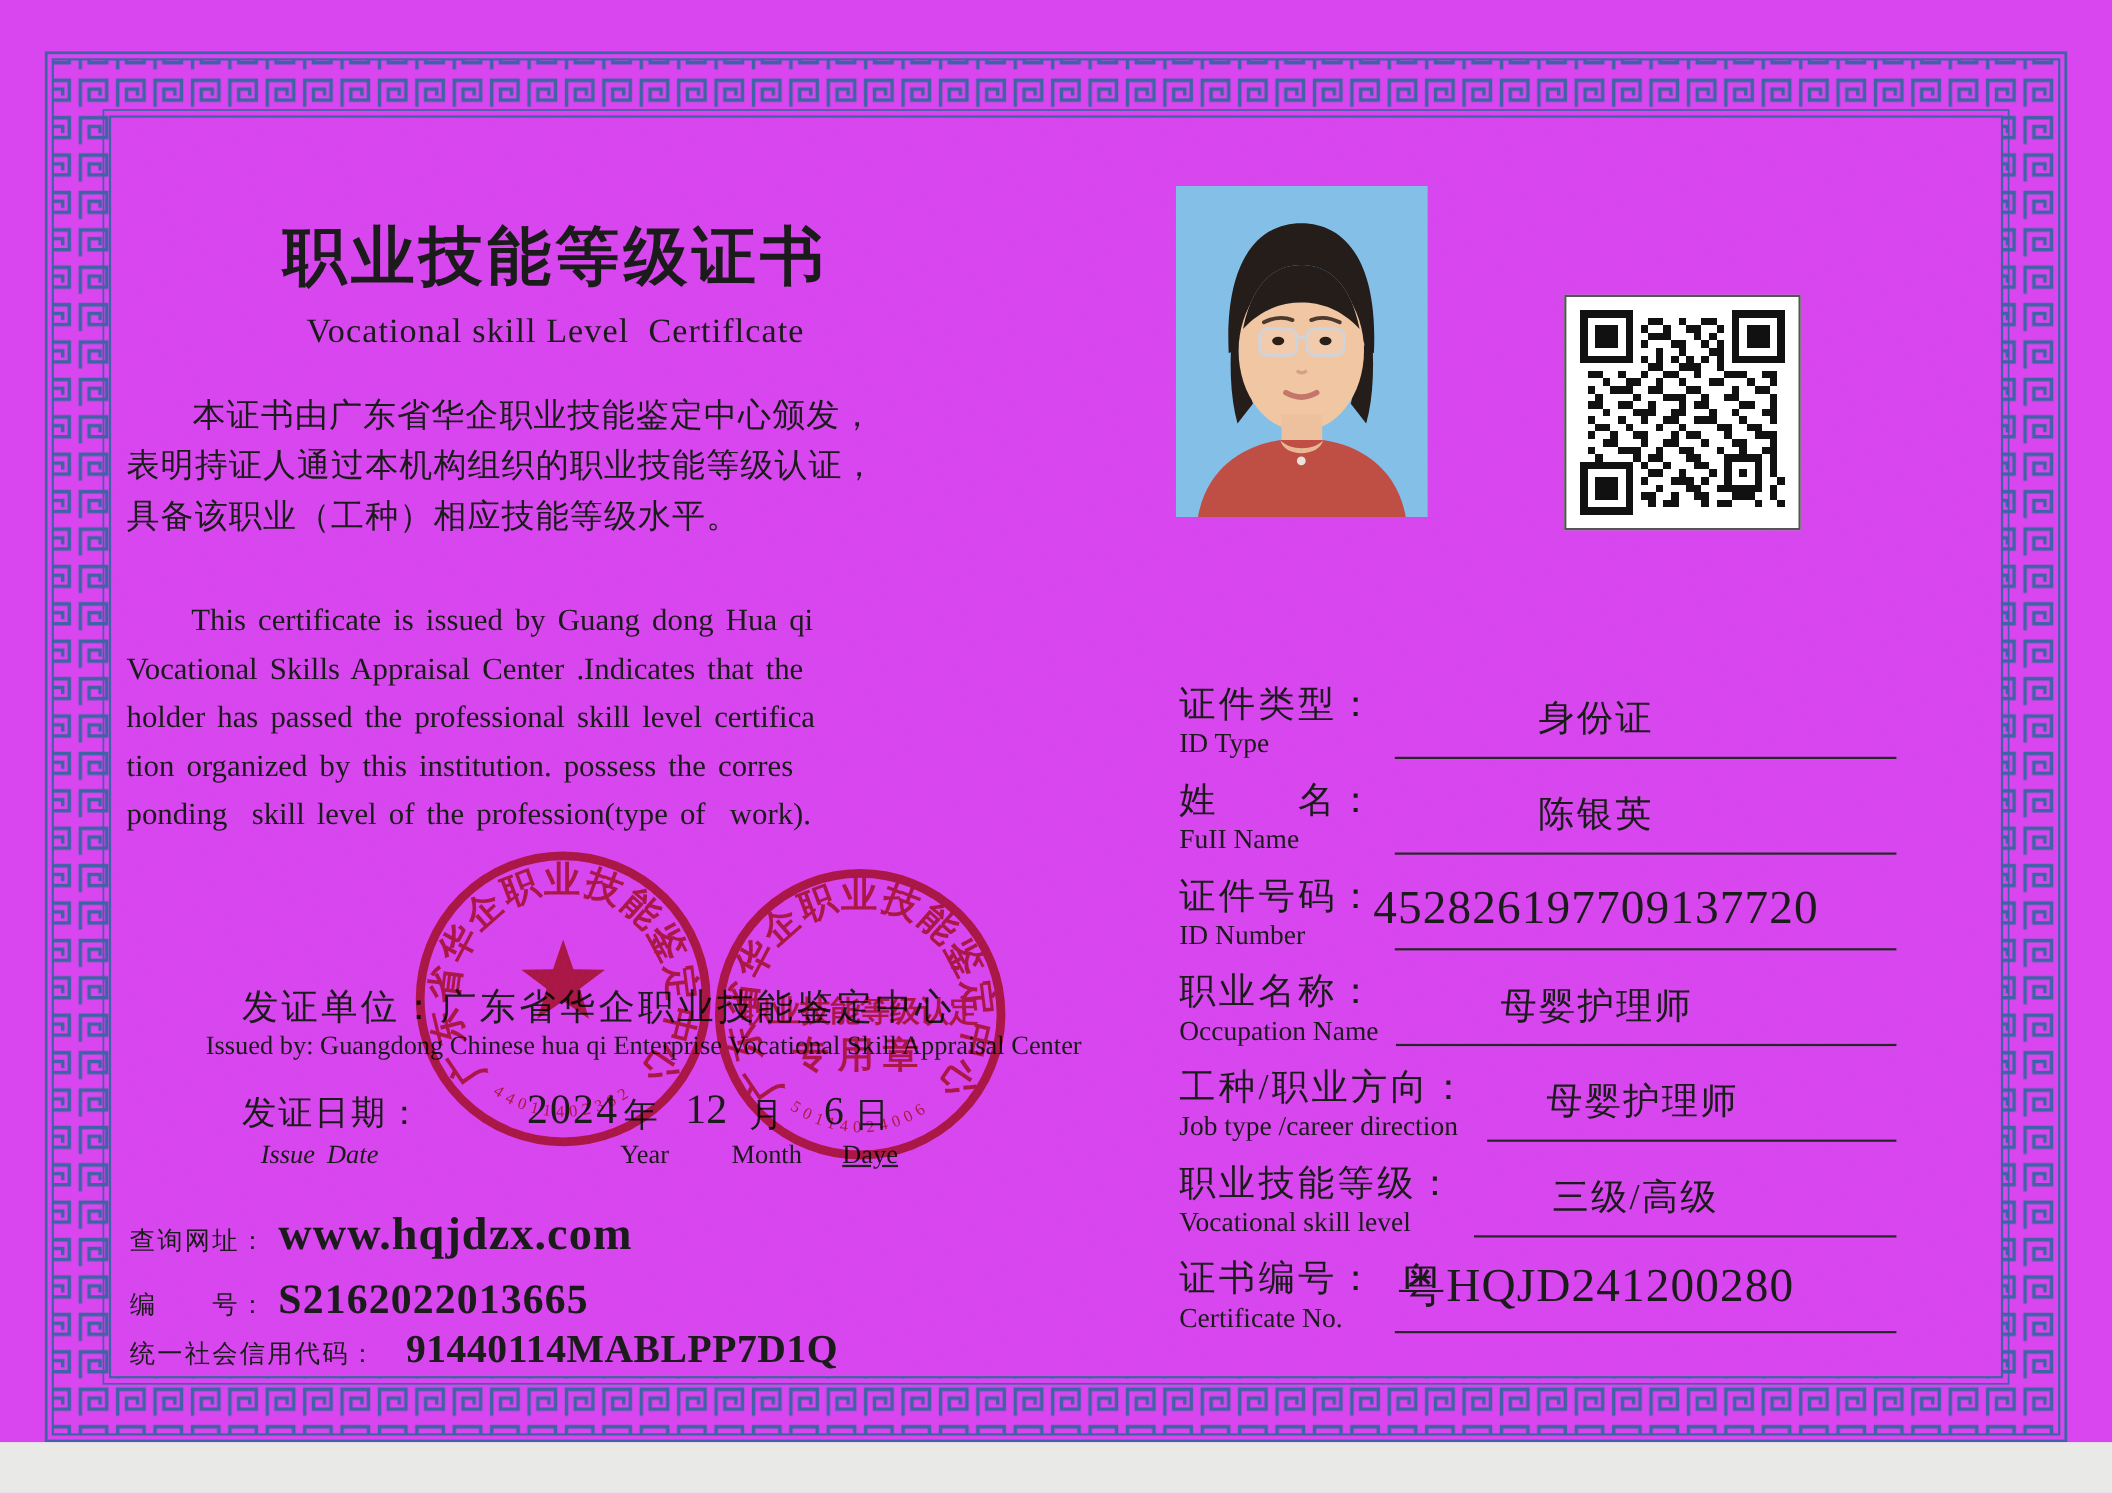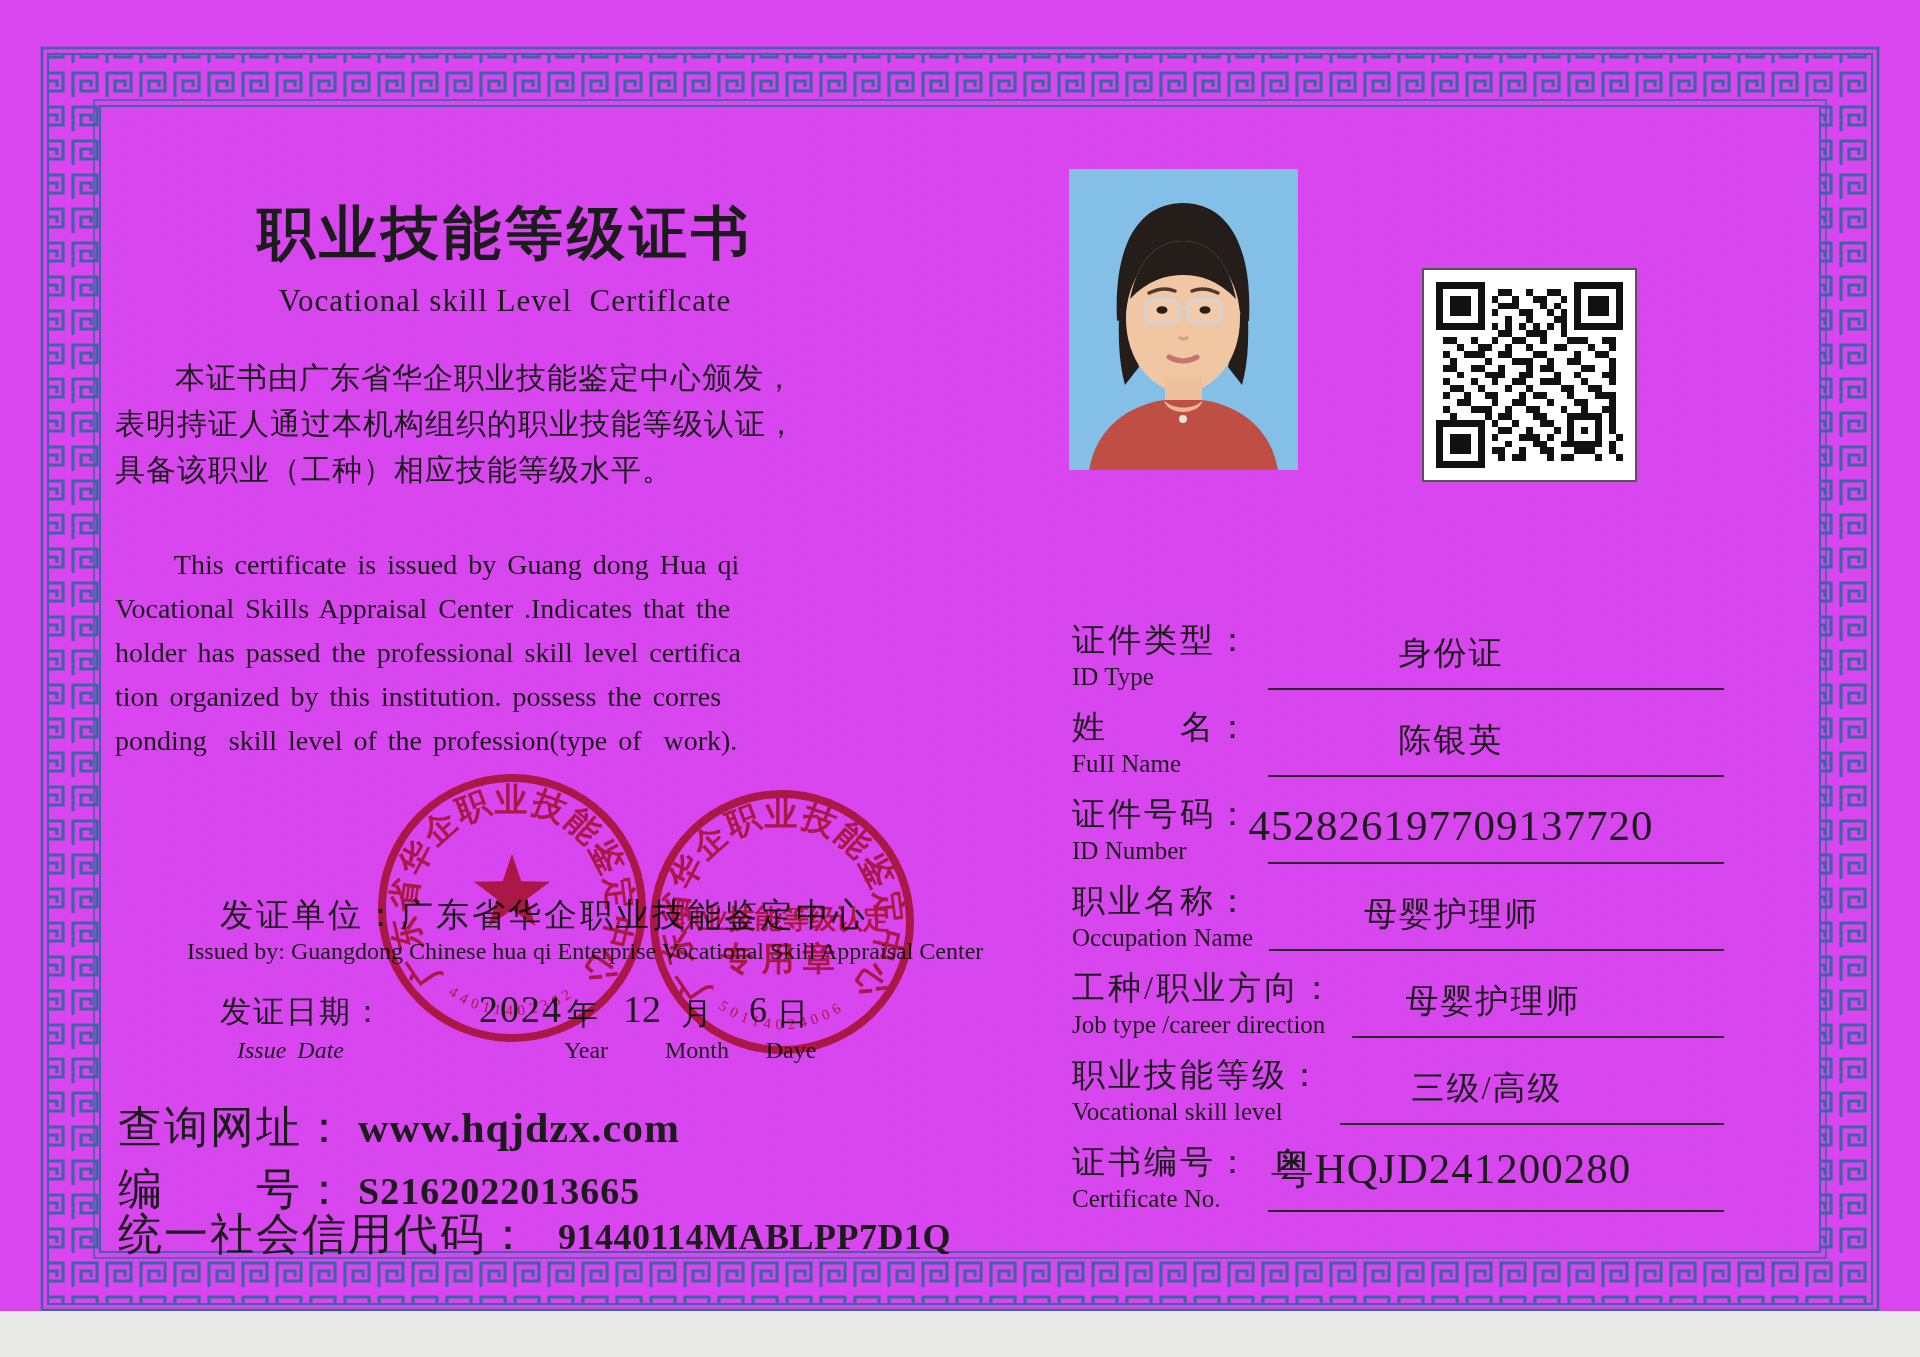--- a/index.html
+++ b/index.html
@@ -38,25 +38,25 @@
   .date-row{position:absolute;left:115px;top:985px;width:780px;height:86px;}
   .date-zh{position:absolute;left:105px;top:6px;font-size:31px;letter-spacing:2px;}
   .date-en{position:absolute;left:122px;top:52px;font-size:24px;word-spacing:5px;font-style:italic;}
   .d-year{position:absolute;left:364px;top:2px;font-size:38px;letter-spacing:2px;}
   .d-yu{position:absolute;left:452px;top:8px;font-size:31px;}
   .d-month{position:absolute;left:508px;top:2px;font-size:38px;}
   .d-mu{position:absolute;left:566px;top:8px;font-size:31px;}
   .d-day{position:absolute;left:634px;top:4px;font-size:36px;}
   .d-du{position:absolute;left:662px;top:8px;font-size:31px;}
   .d-sub{position:absolute;top:52px;font-size:24px;transform:translateX(-50%);}
-  .d-sub.year{left:471px;} .d-sub.month{left:582px;} .d-sub.day{left:676px;}
+  .d-sub.year{left:471px;} .d-sub.month{left:582px;} .d-sub.day{left:676px;text-decoration:underline;}
   
   .f-row{position:absolute;left:118px;display:flex;align-items:baseline;}
   .f-row.r1{top:1098px;} .f-row.r2{top:1160px;} .f-row.r3{top:1205px;gap:16px;}
-  .f-lab{font-size:44px;letter-spacing:2px;}
+  .f-lab{font-size:23px;letter-spacing:2px;}
   .f-val{margin-left:10px;font-family:"Liberation Serif","DejaVu Serif",serif;}
   .f-www{font-size:42px;font-weight:700;letter-spacing:1px;}
   .f-serial{font-size:38px;font-weight:600;letter-spacing:1px;}
   .f-credit{font-size:36px;font-weight:600;letter-spacing:0.5px;}
   
   .photo{position:absolute;left:1069px;top:169px;width:229px;height:301px;}
   .qr{position:absolute;left:1422px;top:268px;width:215px;height:214px;background:#fff;
       border:2px solid #555;box-sizing:border-box;padding:5px;}
   .fields{position:absolute;left:1072px;top:618px;width:652px;}
   .frow{display:flex;align-items:stretch;height:72px;margin-bottom:15px;}

